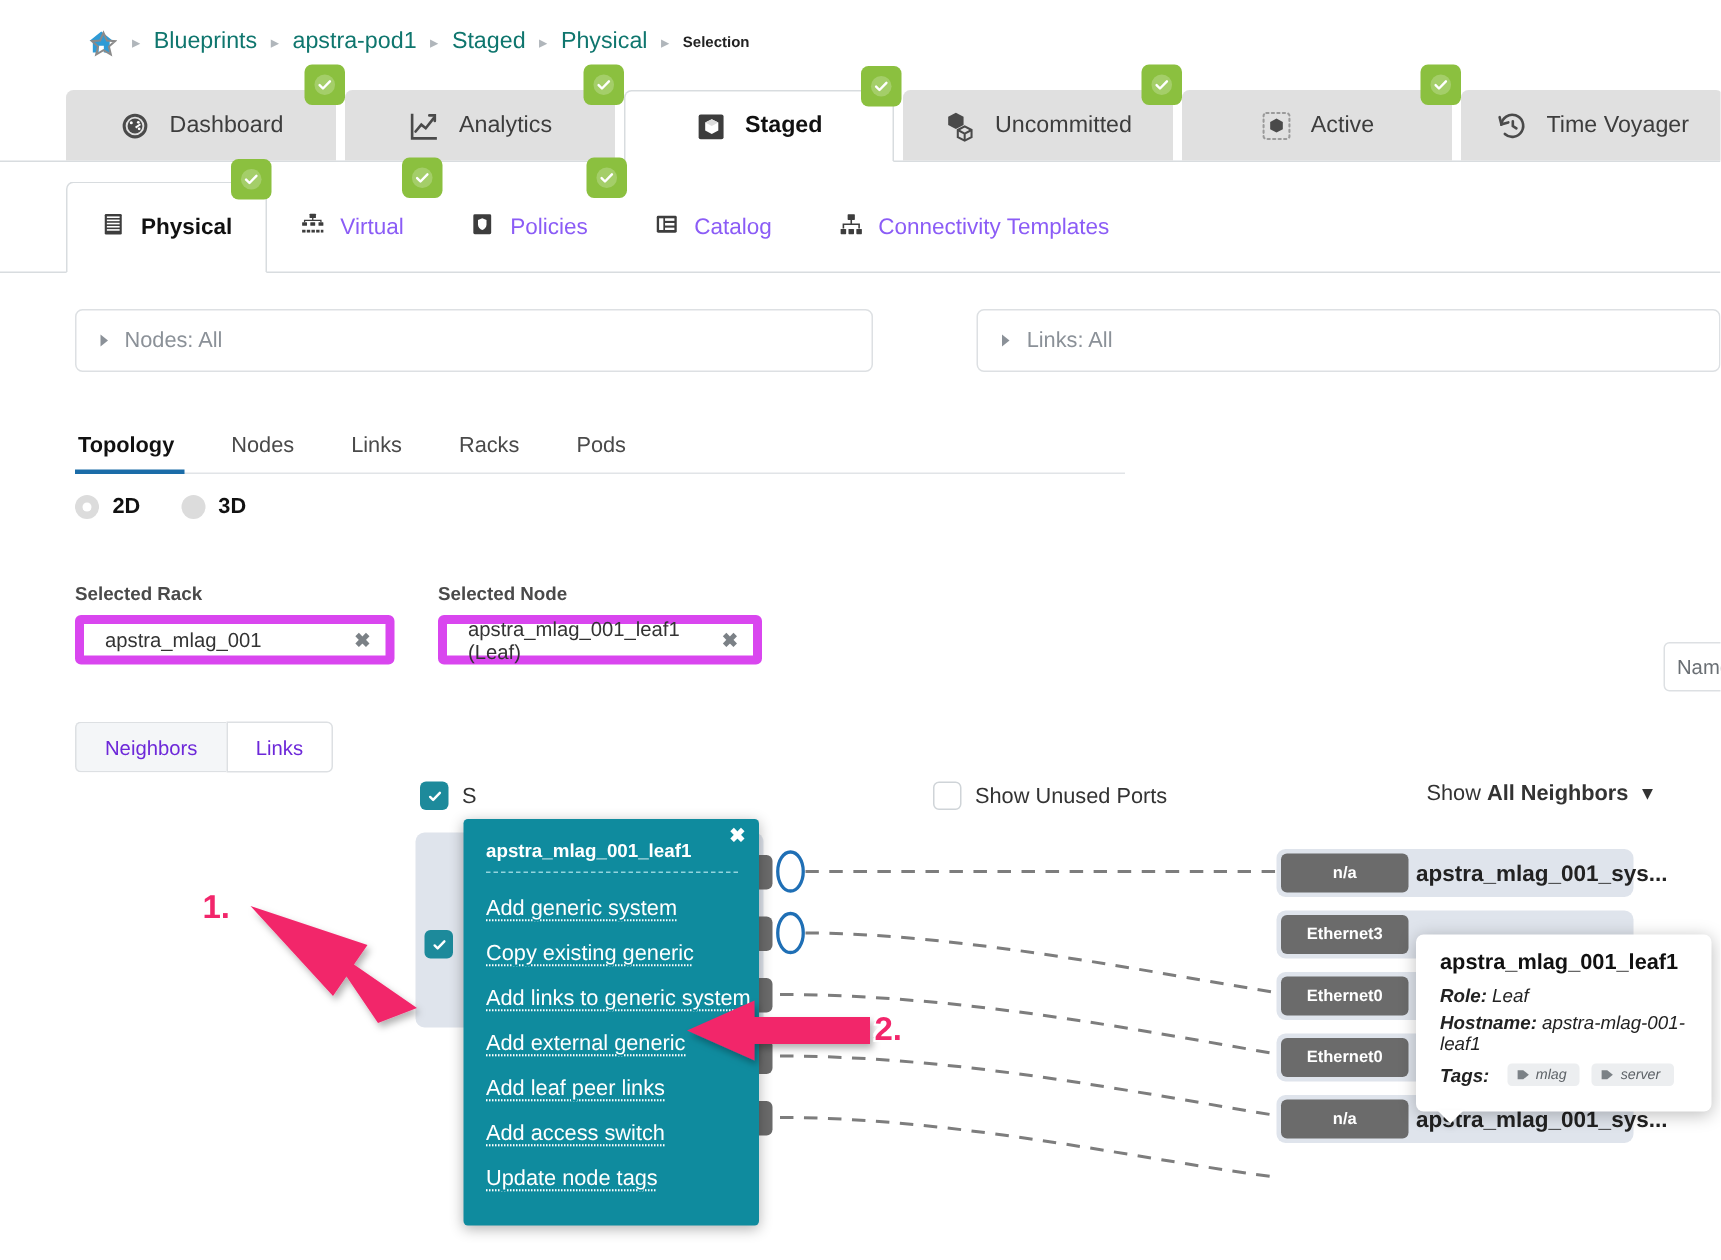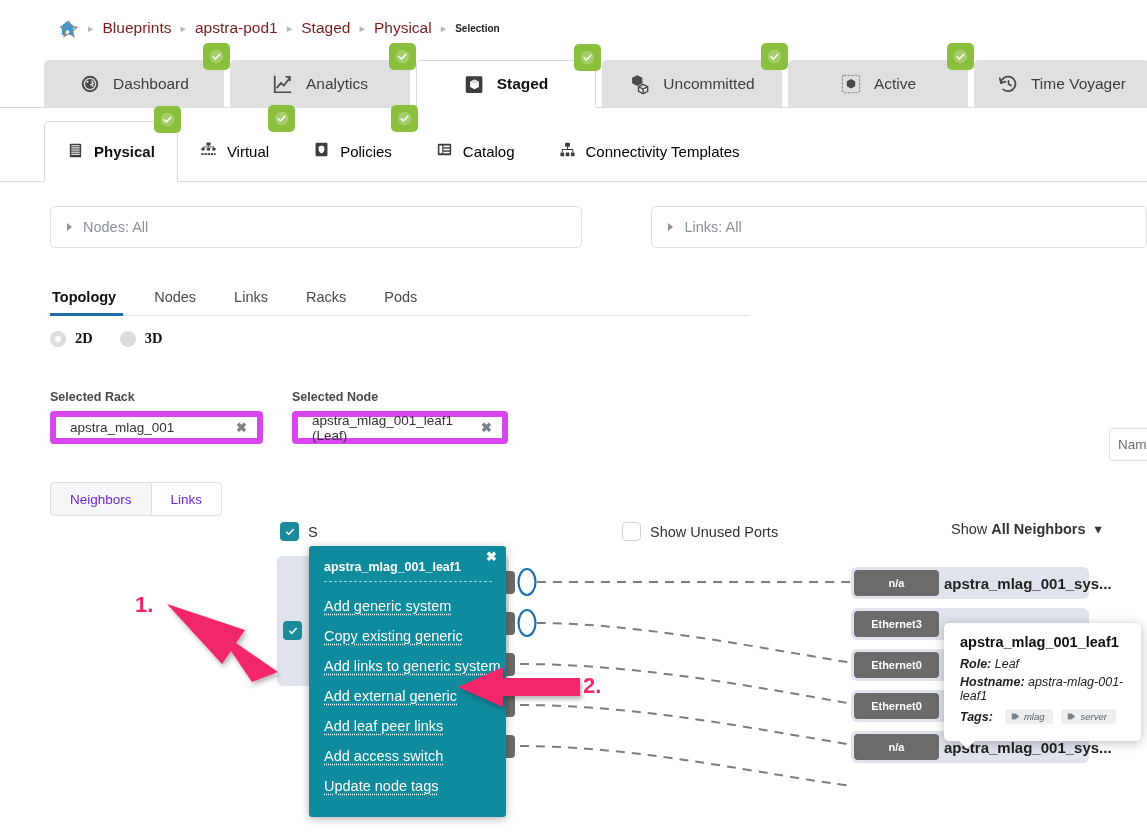--- a/index.html
+++ b/index.html
@@ -18,21 +18,21 @@
   .breadcrumb-bar{
     height:56px; display:flex; align-items:center;
     padding-left:58px; gap:0;
   }
   .star-icon{
     position:absolute; left:60px; top:20px;
     width:18px; height:18px; color:#8a8a8a;
   }
   .home-icon{ color:#2e9bd6; width:19px; height:18px; display:block; }
   .bc-sep{ color:#b0b6bb; font-size:11px; margin:0 9px; }
-  .bc-link{ color:#7f1d1d; font-size:15.5px; text-decoration:none; cursor:pointer; }
+  .bc-link{ color:#0f766e; font-size:15.5px; text-decoration:none; cursor:pointer; }
   .bc-cur{ color:#222; font-size:10px; font-weight:bold; }
 
   
   .toptabs{
     position:relative; height:52px;
     display:flex; align-items:flex-end; padding-left:44px;
     border-bottom:1px solid #d8dcdf;
   }
   .ttab{
     position:relative;
@@ -63,21 +63,21 @@
   .subtabs{
     position:relative; height:74px;
     display:flex; align-items:flex-end;
     padding-left:44px;
     border-bottom:1px solid #d8dcdf;
     background:#fff;
   }
   .stab{
     height:60px; display:flex; align-items:center; gap:10px;
     padding:0 22px; cursor:pointer;
-    font-size:15px; color:#000000; position:relative;
+    font-size:15px; color:#8b5cf6; position:relative;
   }
   .stab.active{
     font-weight:bold; color:#111;
     border:1px solid #d8dcdf; border-bottom-color:#fff;
     border-radius:5px 5px 0 0; margin-bottom:-1px; height:61px;
     background:#fff; z-index:3;
   }
   .stab .chk-badge{ top:-16px; right:-4px; }
 
   
@@ -109,21 +109,21 @@
     height:3px; background:#1b6ca8;
   }
 
   
   .radio-row{ display:flex; align-items:center; gap:9px; margin:14px 0 0 50px; }
   .radio{
     width:16px; height:16px; border-radius:50%; background:#dcdcdc;
     display:flex; align-items:center; justify-content:center; cursor:pointer;
   }
   .radio.sel:after{ content:""; width:6px;height:6px;border-radius:50%;background:#fff; }
-  .radio-lbl{ font-weight:bold; font-size:14.5px; color:#111; margin-right:18px;font-family:Liberation Serif, serif; }
+  .radio-lbl{ font-weight:bold; font-size:14.5px; color:#111; margin-right:18px; }
 
   
   .sel-row{ display:flex; margin:43px 0 0 50px; gap:29px; align-items:flex-end;}
   .fld-lbl{ font-size:12.5px; font-weight:bold; color:#4a4a4a; margin-bottom:7px; }
   .fld-box{
     height:33px; border:6px solid #d946ef; border-radius:4px;
     display:flex; align-items:center; justify-content:space-between;
     padding:0 10px 0 14px; background:#fff; font-size:13.5px; color:#333;
   }
   .clr-x{ color:#7b8186; font-size:13px; font-weight:bold; cursor:pointer; padding-left:10px;}

